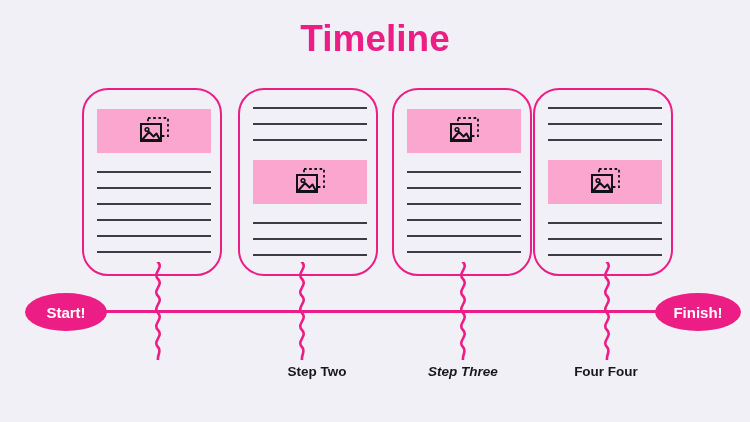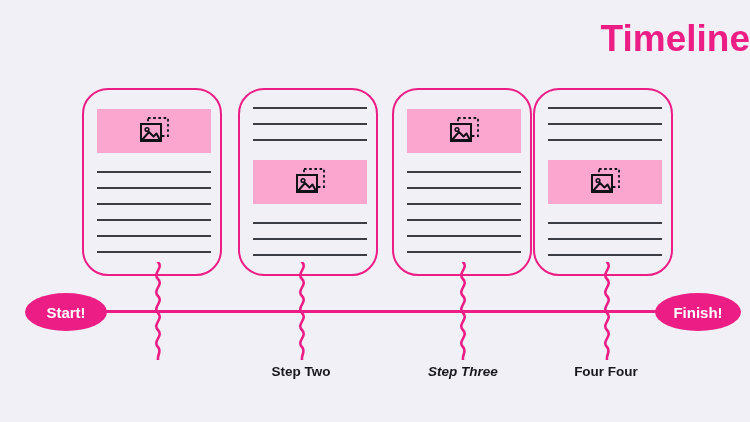--- a/index.html
+++ b/index.html
@@ -21,21 +21,21 @@
     width: 750px;
     height: 422px;
   }
 
   
   #page-title {
     position: absolute;
     left: 0;
     top: 17px;
     width: 750px;
-    text-align: right;
+    text-align: center;
     font-size: 37px;
     font-weight: bold;
     color: #ec1e86;
     letter-spacing: 0px;
     line-height: 44px;
   }
 
   
   .card {
     position: absolute;
@@ -241,17 +241,17 @@
     <path d="M13 0 C19 6 7 11 13 17 C19 23 7 28 13 34 C19 40 7 45 13 51 C19 57 7 62 13 68 C19 74 7 79 13 85 C17 89 12 93 13 98" fill="none" stroke="#ec1e86" stroke-width="2.6" stroke-linecap="round"></path>
   </svg>
 
   <div class="pill" id="finish-pill">
     <span>Finish!</span>
   </div>
   <div class="pill" id="start-pill">
     <span>Start!</span>
   </div>
 
-  <div class="step-label" style="left:221px;">Step Two</div>
+  <div class="step-label" style="left:237px;">Step Two</div>
   <div class="step-label" style="left:383px;font-style:italic;">Step Three</div>
   <div class="step-label" style="left:526px;">Four Four</div>
 
 </div>
 
 </body></html>

